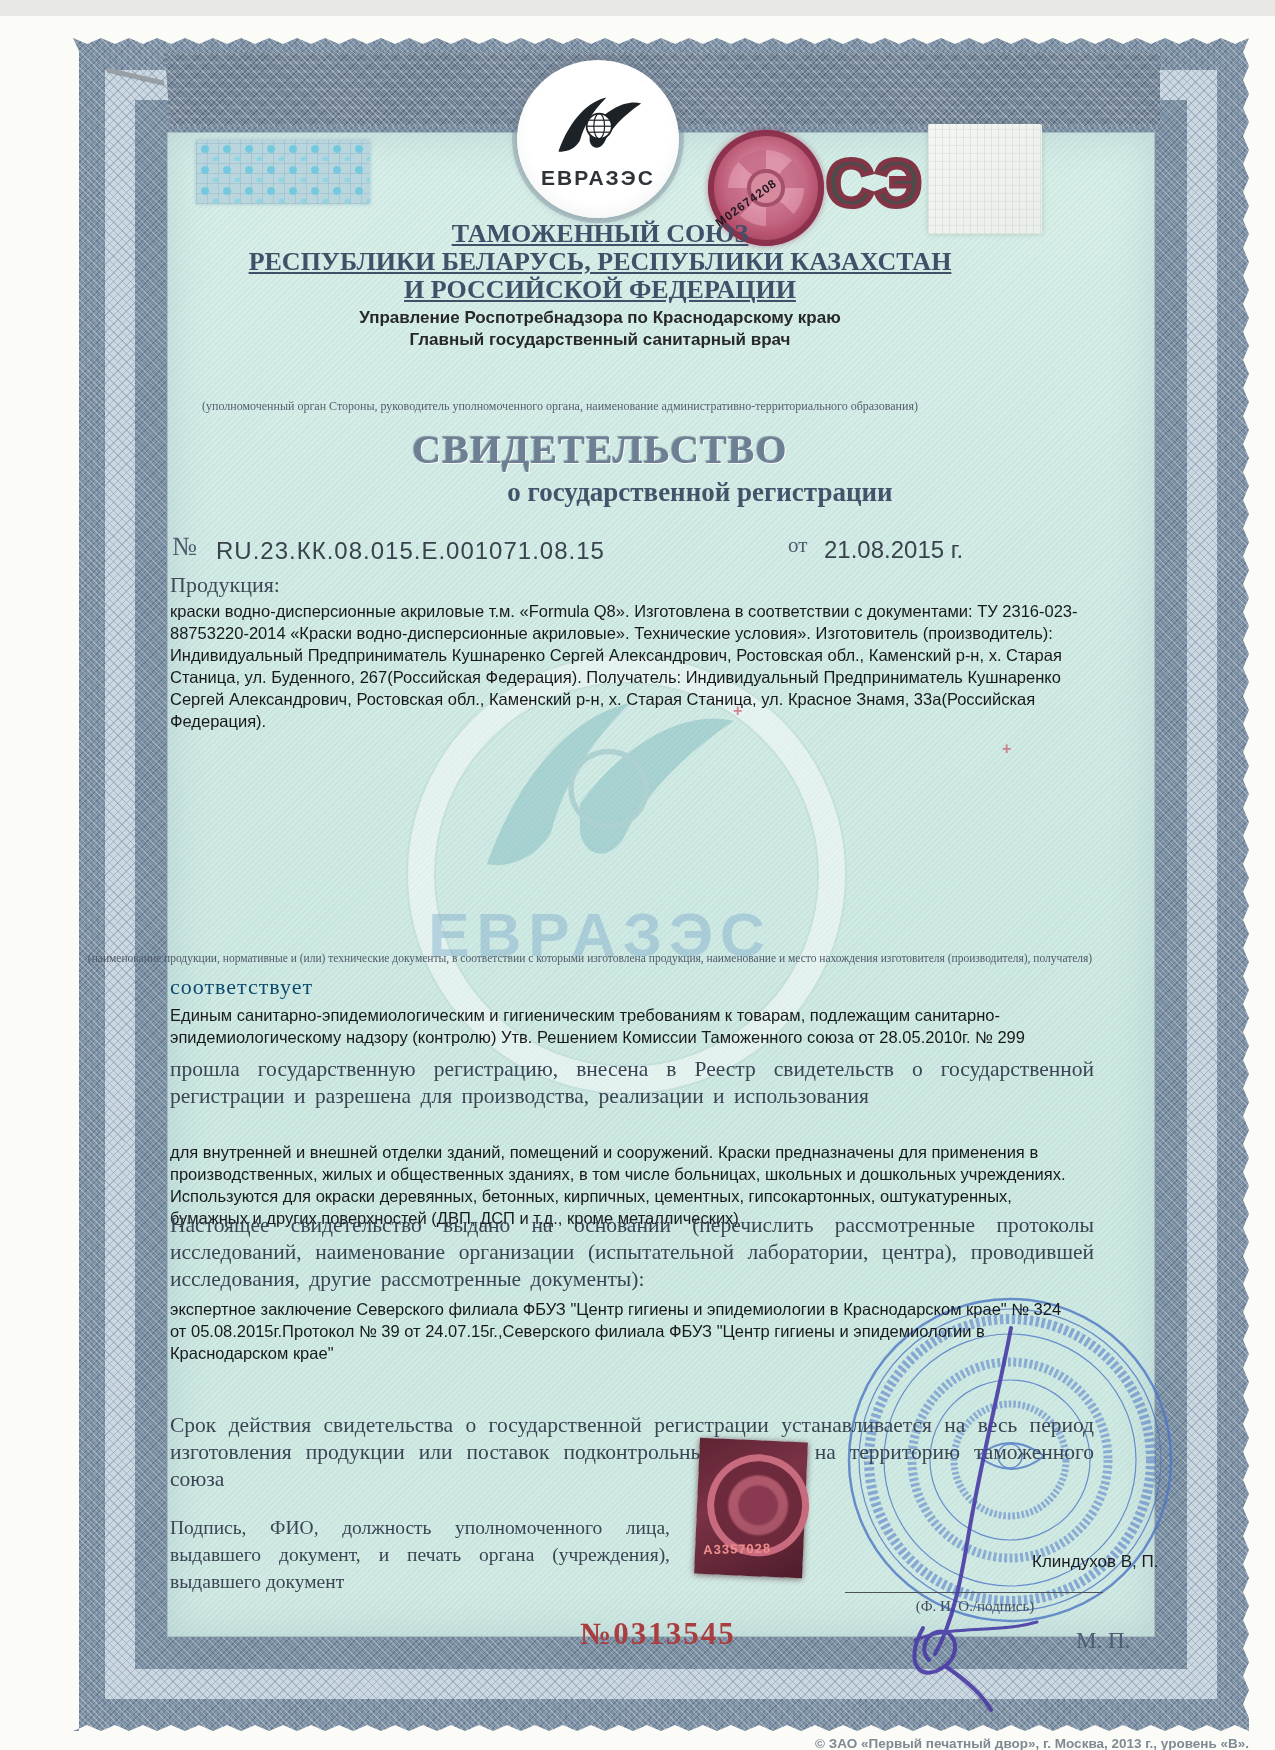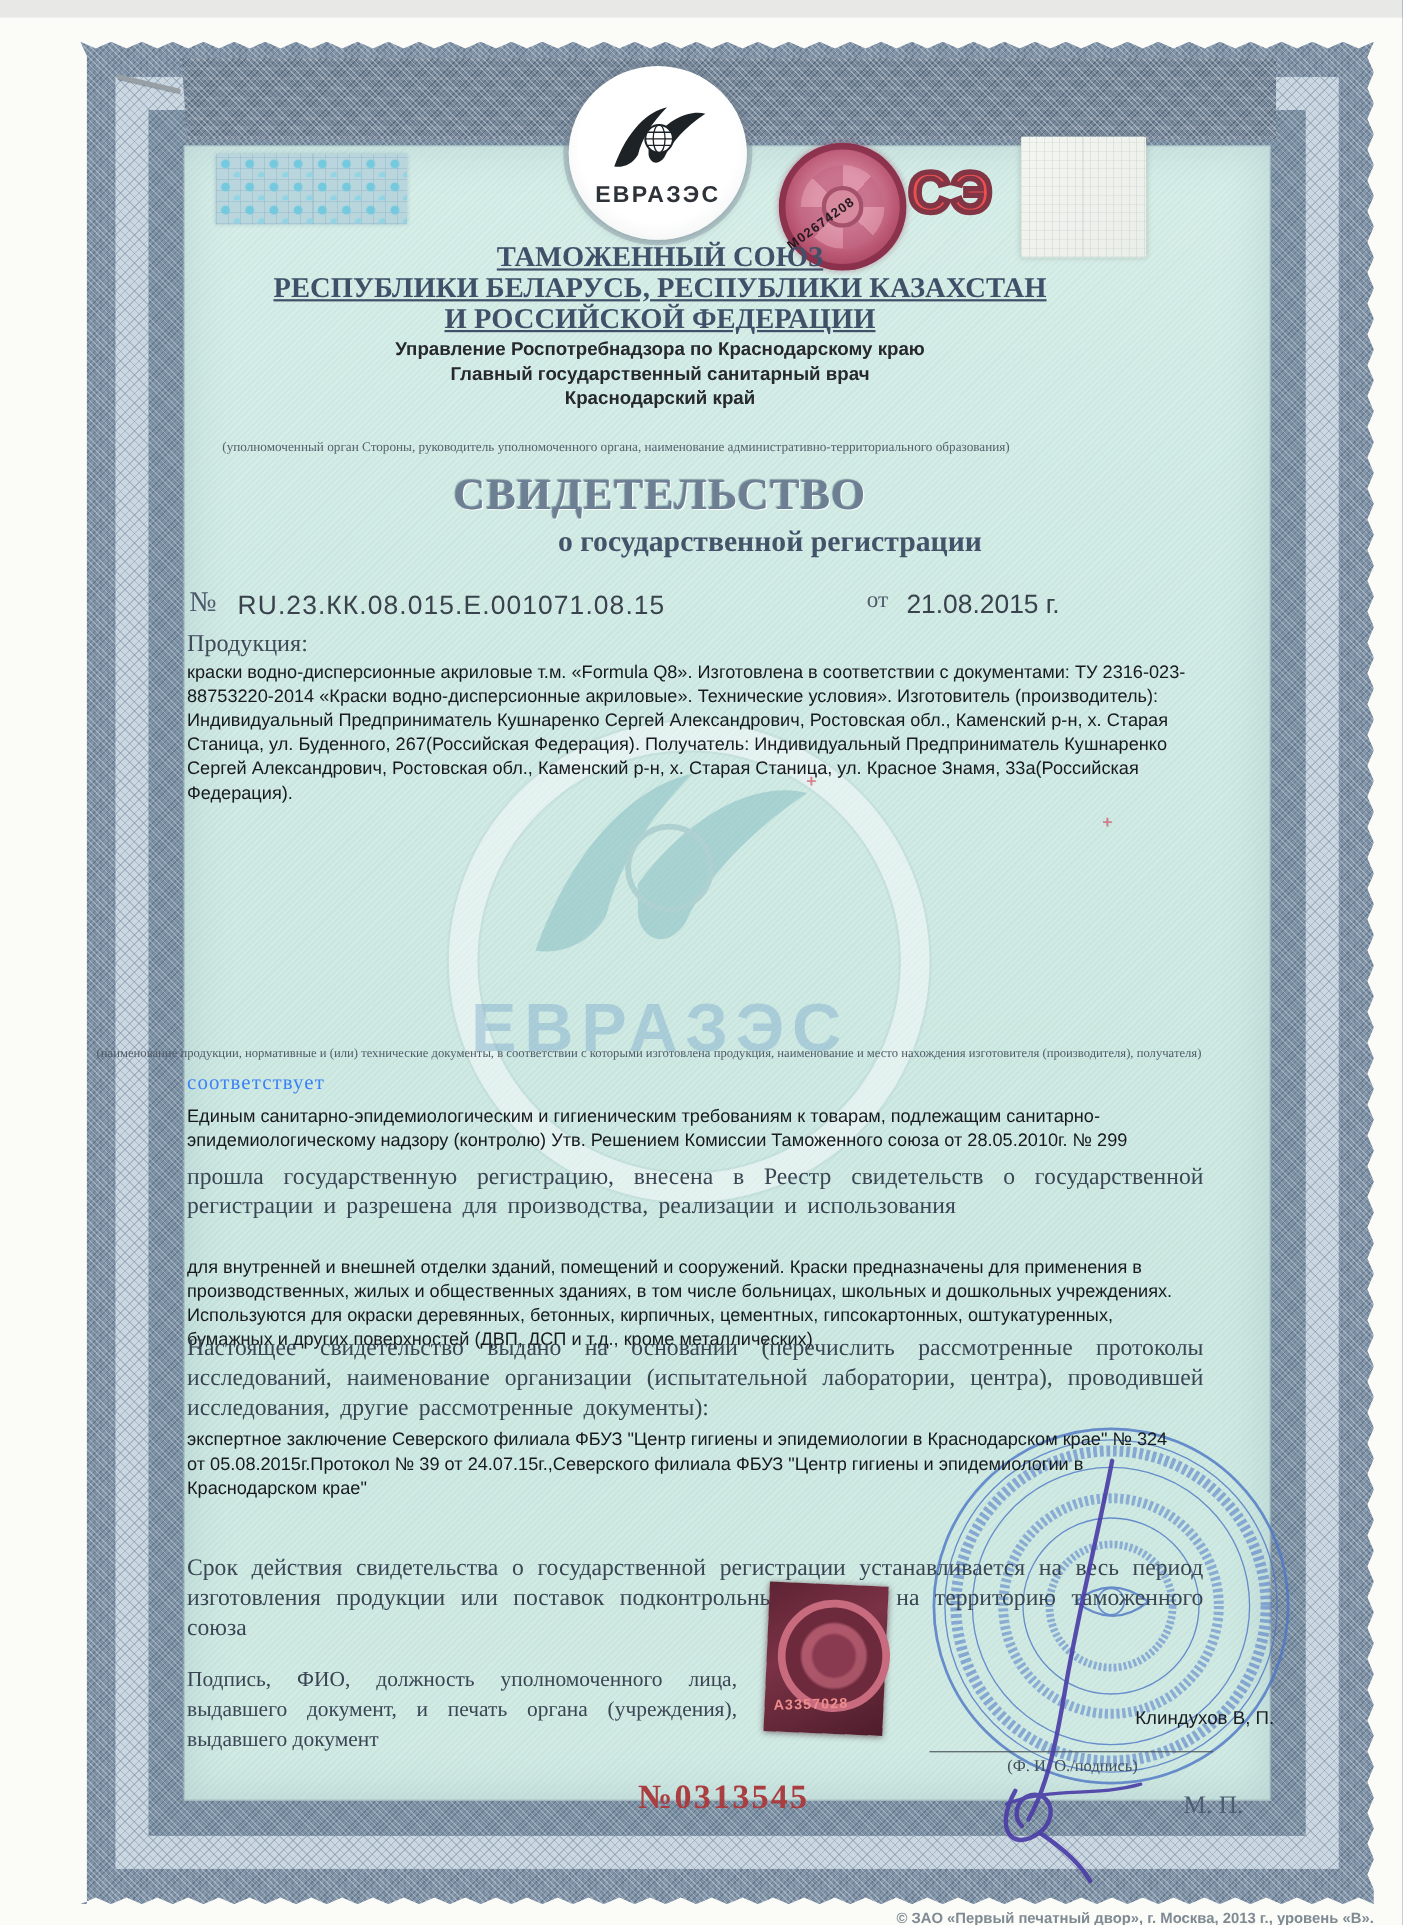--- a/index.html
+++ b/index.html
@@ -64,22 +64,22 @@
   .stamp-red .emblem{position:absolute;inset:17%;border-radius:50%;
     background:conic-gradient(#e8a0b4 0 12%, #c06080 12% 25%, #e8a0b4 25% 37%, #c06080 37% 50%, #e8a0b4 50% 62%, #c06080 62% 75%, #e8a0b4 75% 87%, #c06080 87%);
     opacity:.55;}
   .stamp-red .emblem-core{position:absolute;inset:34%;border-radius:50%;background:#d8869c;
     box-shadow:inset 0 0 0 4px rgba(150,60,90,.8);}
   .stamp-red .holo-num{position:absolute;left:2px;top:66px;transform:rotate(-36deg);
     font-size:12px;font-weight:bold;color:#1c1118;letter-spacing:1px;white-space:nowrap;}
 
   
   .se-mark{position:absolute;left:826px;top:134px;z-index:3;
-    font-family:"Liberation Sans",sans-serif;font-weight:bold;font-size:52px;line-height:1;
-    color:#ef4444;-webkit-text-stroke:5px #7b2638;letter-spacing:2px;opacity:.92;}
+    font-family:"Liberation Sans",sans-serif;font-weight:bold;font-size:66px;line-height:1;
+    color:#404040;-webkit-text-stroke:5px #7b2638;letter-spacing:2px;opacity:.92;}
 
   
   .sticker-white{position:absolute;left:928px;top:108px;width:114px;height:110px;z-index:3;
     background:
       repeating-linear-gradient(90deg, rgba(190,200,195,.35) 0 1px, transparent 1px 7px),
       repeating-linear-gradient(0deg, rgba(190,200,195,.25) 0 1px, transparent 1px 8px),
       linear-gradient(135deg,#f4f6f1 0%,#eaeee8 100%);
     border-radius:2px;box-shadow:0 0 5px rgba(120,130,120,.35);}
 
   .staple{position:absolute;left:106px;top:58px;width:58px;height:4px;background:#98a0a6;
@@ -104,21 +104,21 @@
   .reg-no{left:216px;top:521px;font-size:24px;letter-spacing:1px;color:#39424d;}
   .reg-date-label{left:788px;top:517px;font-size:21px;color:#4d5a6c;}
   .reg-date{left:824px;top:520px;font-size:24px;color:#39424d;}
 
   .product-label{left:170px;top:556px;font-size:22px;color:#3f4a58;}
   .body-sans{left:170px;width:918px;font-weight:normal;font-size:16.5px;line-height:22px;color:#17191d;}
   .body-serif{left:170px;width:924px;font-size:21.5px;line-height:27px;color:#3a4554;word-spacing:4px;}
 
   .product-text{top:584px;}
   .product-note{left:85px;top:936px;width:1010px;font-size:11.5px;color:#4f5b68;}
-  .conform-label{left:170px;top:958px;font-size:19px;letter-spacing:1px;color:#3b82f6;}
+  .conform-label{left:170px;top:958px;font-size:22px;letter-spacing:1px;color:#0c4a6e;}
   .conform-text{top:988px;}
   .registered-text{top:1040px;}
   .usage-text{top:1125px;}
   .basis-text{top:1196px;}
   .basis-details{top:1282px;width:900px;}
   .validity-text{top:1396px;}
 
   .sign-block{left:170px;top:1498px;width:500px;font-size:19.5px;line-height:27px;color:#3a4554;}
   .signer-name{left:1032px;top:1536px;font-weight:normal;font-size:17px;color:#1a1c22;z-index:7;}
   .sign-line{position:absolute;left:845px;top:1576px;width:258px;border-top:1.5px solid #4a5158;z-index:5;}
@@ -188,21 +188,20 @@
   </div>
 
   <div class="se-mark">СЭ</div>
   <div class="sticker-white"></div>
 
   <div class="t serif center union-line" style="top:204px">ТАМОЖЕННЫЙ СОЮЗ</div>
   <div class="t serif center union-line" style="top:260px">И РОССИЙСКОЙ ФЕДЕРАЦИИ</div>
   <div class="t serif center union-line" style="top:232px">РЕСПУБЛИКИ БЕЛАРУСЬ, РЕСПУБЛИКИ КАЗАХСТАН</div>
   <div class="t sans center auth-line" style="top:292px">Управление Роспотребнадзора по Краснодарскому краю</div>
   <div class="t sans center auth-line" style="top:314px">Главный государственный санитарный врач</div>
-  <div class="t sans center auth-line" style="top:336px">Краснодарский край</div>
   <div class="t serif center auth-note" style="top:383px">(уполномоченный орган Стороны, руководитель уполномоченного органа, наименование административно-территориального образования)</div>
 
   <div class="t serif center doc-title">СВИДЕТЕЛЬСТВО</div>
   <div class="t serif center doc-subtitle">о государственной регистрации</div>
 
   <div class="t serif reg-no-label">№</div>
   <div class="t sans reg-no">RU.23.КК.08.015.Е.001071.08.15</div>
   <div class="t serif reg-date-label">от</div>
   <div class="t sans reg-date">21.08.2015 г.</div>
 

